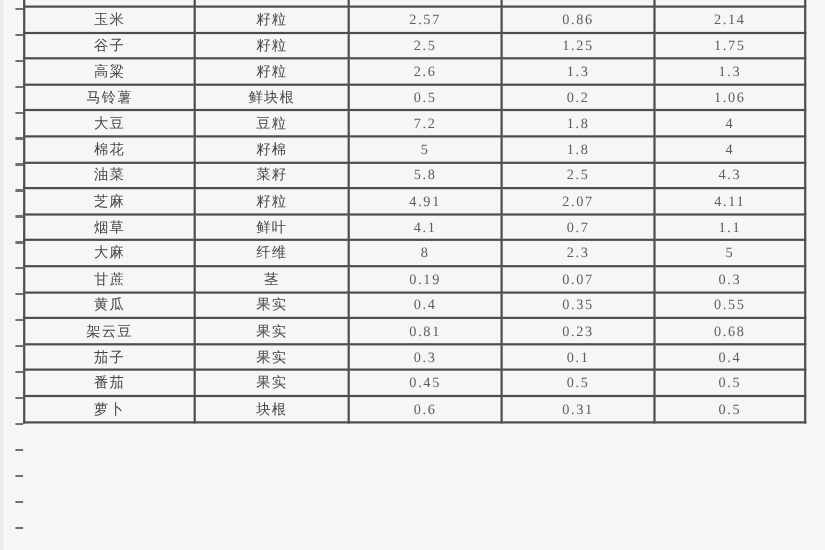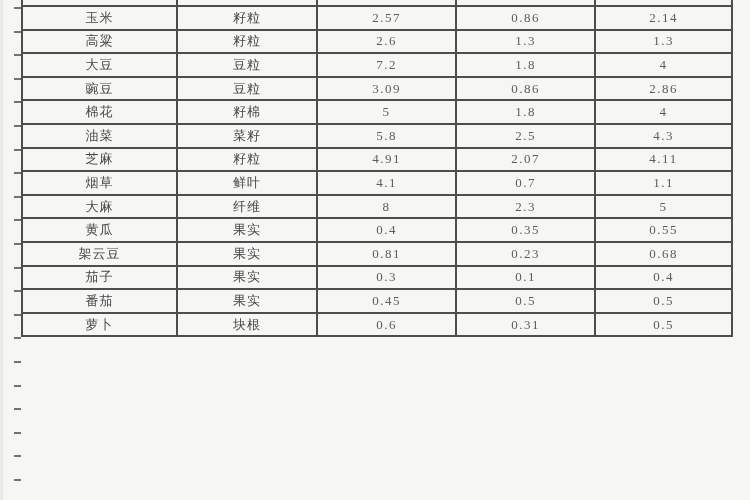--- a/index.html
+++ b/index.html
@@ -82,46 +82,53 @@
       </tr>
 
   <tr class="data-row">
     <td class="crop">玉米</td>
     <td class="part">籽粒</td>
     <td class="num">2.57</td>
     <td class="num">0.86</td>
     <td class="num">2.14</td>
   </tr>
 
+  <tr class="data-row">
+    <td class="crop">谷子</td>
+    <td class="part">籽粒</td>
+    <td class="num">2.5</td>
+    <td class="num">1.25</td>
+    <td class="num">1.75</td>
+  </tr>
 
   <tr class="data-row">
     <td class="crop">高粱</td>
     <td class="part">籽粒</td>
     <td class="num">2.6</td>
     <td class="num">1.3</td>
     <td class="num">1.3</td>
   </tr>
 
 
+  <tr class="data-row">
+    <td class="crop">马铃薯</td>
+    <td class="part">鲜块根</td>
+    <td class="num">0.5</td>
+    <td class="num">0.2</td>
+    <td class="num">1.06</td>
+  </tr>
 
   <tr class="data-row">
     <td class="crop">大豆</td>
     <td class="part">豆粒</td>
     <td class="num">7.2</td>
     <td class="num">1.8</td>
     <td class="num">4</td>
   </tr>
 
-  <tr class="data-row">
-    <td class="crop">豌豆</td>
-    <td class="part">豆粒</td>
-    <td class="num">3.09</td>
-    <td class="num">0.86</td>
-    <td class="num">2.86</td>
-  </tr>
 
 
   <tr class="data-row">
     <td class="crop">棉花</td>
     <td class="part">籽棉</td>
     <td class="num">5</td>
     <td class="num">1.8</td>
     <td class="num">4</td>
   </tr>
 
@@ -151,20 +158,27 @@
 
   <tr class="data-row">
     <td class="crop">大麻</td>
     <td class="part">纤维</td>
     <td class="num">8</td>
     <td class="num">2.3</td>
     <td class="num">5</td>
   </tr>
 
 
+  <tr class="data-row">
+    <td class="crop">甘蔗</td>
+    <td class="part">茎</td>
+    <td class="num">0.19</td>
+    <td class="num">0.07</td>
+    <td class="num">0.3</td>
+  </tr>
 
   <tr class="data-row">
     <td class="crop">黄瓜</td>
     <td class="part">果实</td>
     <td class="num">0.4</td>
     <td class="num">0.35</td>
     <td class="num">0.55</td>
   </tr>
 
   <tr class="data-row">

